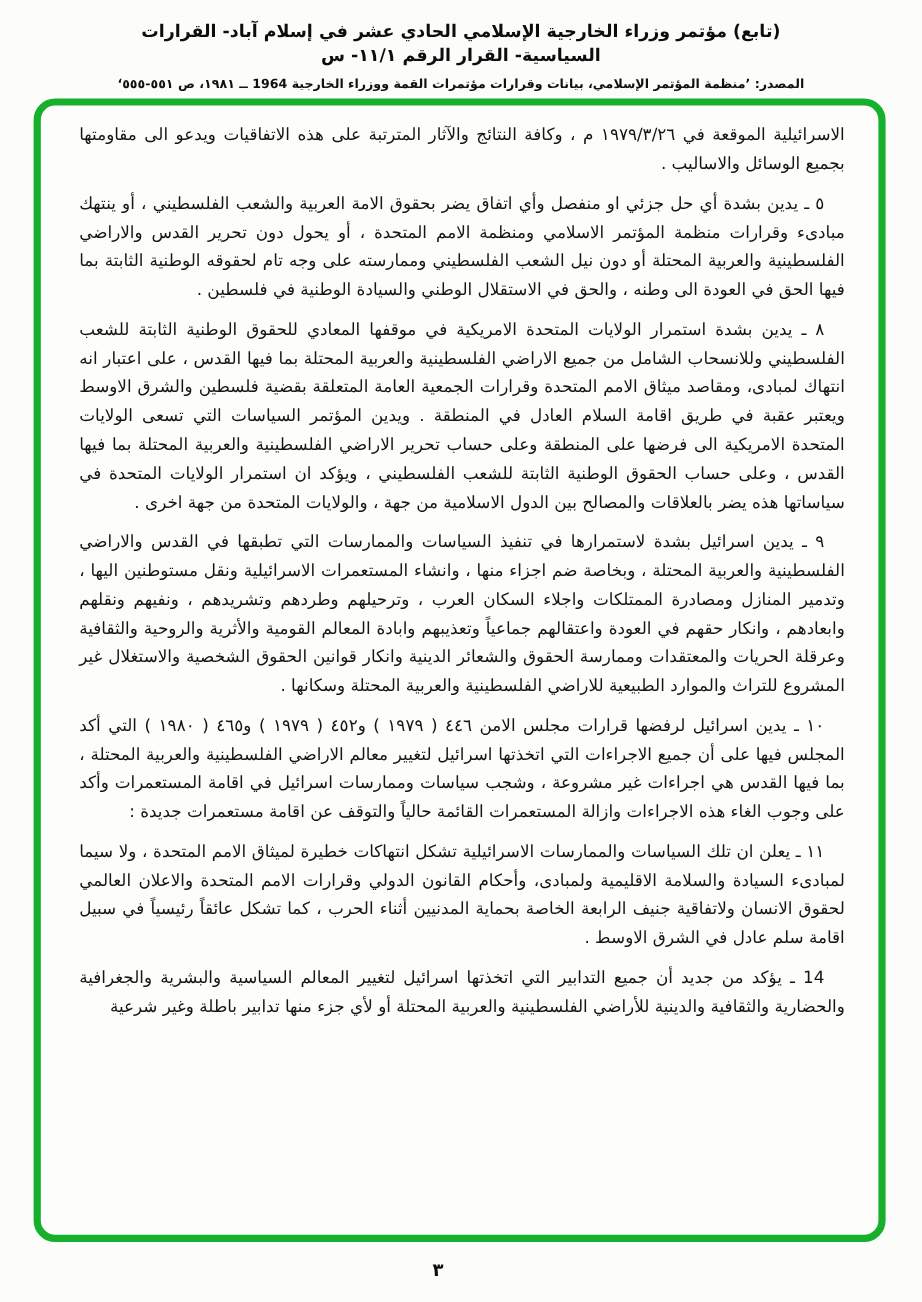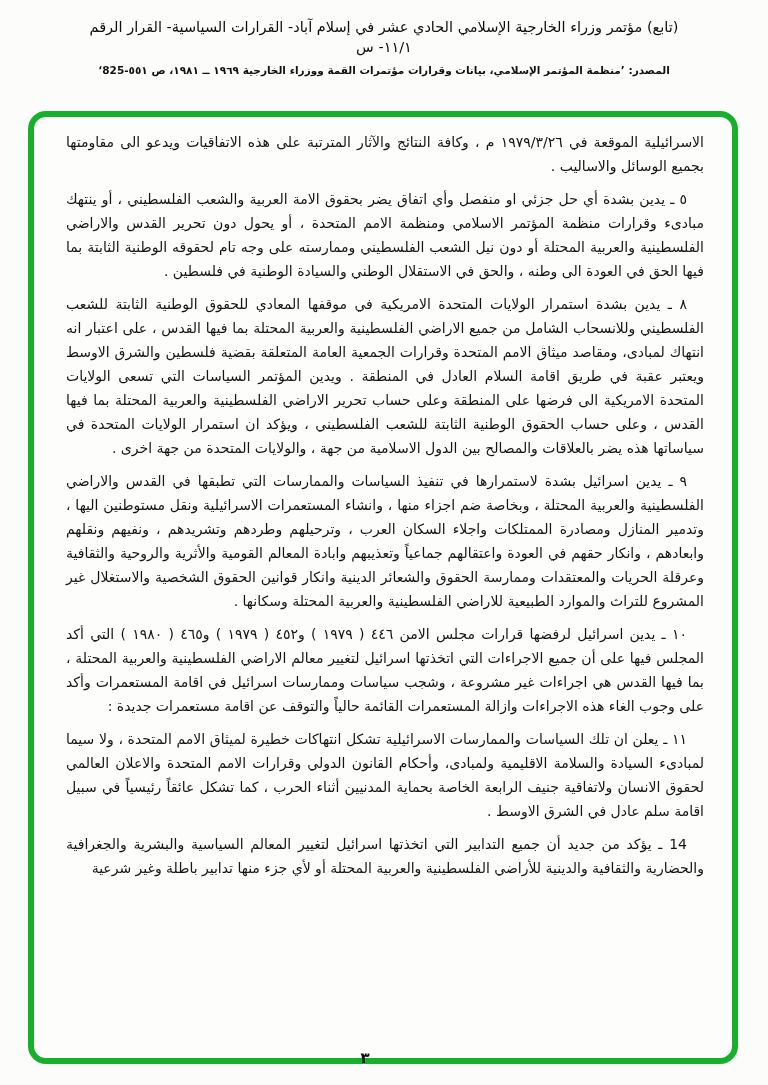--- a/index.html
+++ b/index.html
@@ -15,21 +15,21 @@
     color: #161616;
   }
   
   .doc-header {
     direction: rtl;
     text-align: center;
     padding-top: 18px;
   }
   .doc-title {
     font-size: 14.5px;
-    font-weight: normal;
+    font-weight: bold;
     letter-spacing: 0;
     color: #0d0d0d;
     line-height: 1.35;
     padding: 0 84px;
   }
   .doc-source {
     font-size: 10.5px;
     font-weight: bold;
     color: #111;
     margin-top: 7px;
@@ -73,24 +73,24 @@
     font-size: 15px;
     font-weight: bold;
     color: #0d0d0d;
   }
 </style>
 </head>
 <body style="background: rgb(252, 252, 250);">
 
 <header class="doc-header">
   <div class="doc-title">(تابع) مؤتمر وزراء الخارجية الإسلامي الحادي عشر في إسلام آباد- القرارات السياسية- القرار الرقم ١١/١- س</div>
-  <div class="doc-source">المصدر: ’منظمة المؤتمر الإسلامي، بيانات وقرارات مؤتمرات القمة ووزراء الخارجية ١٩٦٩ ــ ١٩٨١، ص ٥٥١-825‘</div>
+  <div class="doc-source">المصدر: ’منظمة المؤتمر الإسلامي، بيانات وقرارات مؤتمرات القمة ووزراء الخارجية 1964 ــ ١٩٨١، ص ٥٥١-٥٥٥‘</div>
 </header>
 
-<section class="content-frame" style="border-color: rgb(23, 176, 44); margin-top: 29px;">
+<section class="content-frame" style="border-color: rgb(23, 176, 44);">
   <div class="doc-text">
       <p>الاسرائيلية الموقعة في ١٩٧٩/٣/٢٦ م ، وكافة النتائج والآثار المترتبة على هذه الاتفاقيات ويدعو الى مقاومتها بجميع الوسائل والاساليب .</p>
       <p>٥ ـ يدين بشدة أي حل جزئي او منفصل وأي اتفاق يضر بحقوق الامة العربية والشعب الفلسطيني ، أو ينتهك مبادىء وقرارات منظمة المؤتمر الاسلامي ومنظمة الامم المتحدة ، أو يحول دون تحرير القدس والاراضي الفلسطينية والعربية المحتلة أو دون نيل الشعب الفلسطيني وممارسته على وجه تام لحقوقه الوطنية الثابتة بما فيها الحق في العودة الى وطنه ، والحق في الاستقلال الوطني والسيادة الوطنية في فلسطين .</p>
       <p>٨ ـ يدين بشدة استمرار الولايات المتحدة الامريكية في موقفها المعادي للحقوق الوطنية الثابتة للشعب الفلسطيني وللانسحاب الشامل من جميع الاراضي الفلسطينية والعربية المحتلة بما فيها القدس ، على اعتبار انه انتهاك لمبادى، ومقاصد ميثاق الامم المتحدة وقرارات الجمعية العامة المتعلقة بقضية فلسطين والشرق الاوسط ويعتبر عقبة في طريق اقامة السلام العادل في المنطقة . ويدين المؤتمر السياسات التي تسعى الولايات المتحدة الامريكية الى فرضها على المنطقة وعلى حساب تحرير الاراضي الفلسطينية والعربية المحتلة بما فيها القدس ، وعلى حساب الحقوق الوطنية الثابتة للشعب الفلسطيني ، ويؤكد ان استمرار الولايات المتحدة في سياساتها هذه يضر بالعلاقات والمصالح بين الدول الاسلامية من جهة ، والولايات المتحدة من جهة اخرى .</p>
       <p>٩ ـ يدين اسرائيل بشدة لاستمرارها في تنفيذ السياسات والممارسات التي تطبقها في القدس والاراضي الفلسطينية والعربية المحتلة ، وبخاصة ضم اجزاء منها ، وانشاء المستعمرات الاسرائيلية ونقل مستوطنين اليها ، وتدمير المنازل ومصادرة الممتلكات واجلاء السكان العرب ، وترحيلهم وطردهم وتشريدهم ، ونفيهم ونقلهم وابعادهم ، وانكار حقهم في العودة واعتقالهم جماعياً وتعذيبهم وابادة المعالم القومية والأثرية والروحية والثقافية وعرقلة الحريات والمعتقدات وممارسة الحقوق والشعائر الدينية وانكار قوانين الحقوق الشخصية والاستغلال غير المشروع للتراث والموارد الطبيعية للاراضي الفلسطينية والعربية المحتلة وسكانها .</p>
       <p>١٠ ـ يدين اسرائيل لرفضها قرارات مجلس الامن ٤٤٦ ( ١٩٧٩ ) و٤٥٢ ( ١٩٧٩ ) و٤٦٥ ( ١٩٨٠ ) التي أكد المجلس فيها على أن جميع الاجراءات التي اتخذتها اسرائيل لتغيير معالم الاراضي الفلسطينية والعربية المحتلة ، بما فيها القدس هي اجراءات غير مشروعة ، وشجب سياسات وممارسات اسرائيل في اقامة المستعمرات وأكد على وجوب الغاء هذه الاجراءات وازالة المستعمرات القائمة حالياً والتوقف عن اقامة مستعمرات جديدة :</p>
       <p>١١ ـ يعلن ان تلك السياسات والممارسات الاسرائيلية تشكل انتهاكات خطيرة لميثاق الامم المتحدة ، ولا سيما لمبادىء السيادة والسلامة الاقليمية ولمبادى، وأحكام القانون الدولي وقرارات الامم المتحدة والاعلان العالمي لحقوق الانسان ولاتفاقية جنيف الرابعة الخاصة بحماية المدنيين أثناء الحرب ، كما تشكل عائقاً رئيسياً في سبيل اقامة سلم عادل في الشرق الاوسط .</p>
       <p>14 ـ يؤكد من جديد أن جميع التدابير التي اتخذتها اسرائيل لتغيير المعالم السياسية والبشرية والجغرافية والحضارية والثقافية والدينية للأراضي الفلسطينية والعربية المحتلة أو لأي جزء منها تدابير باطلة وغير شرعية</p>
     </div>
 </section>

